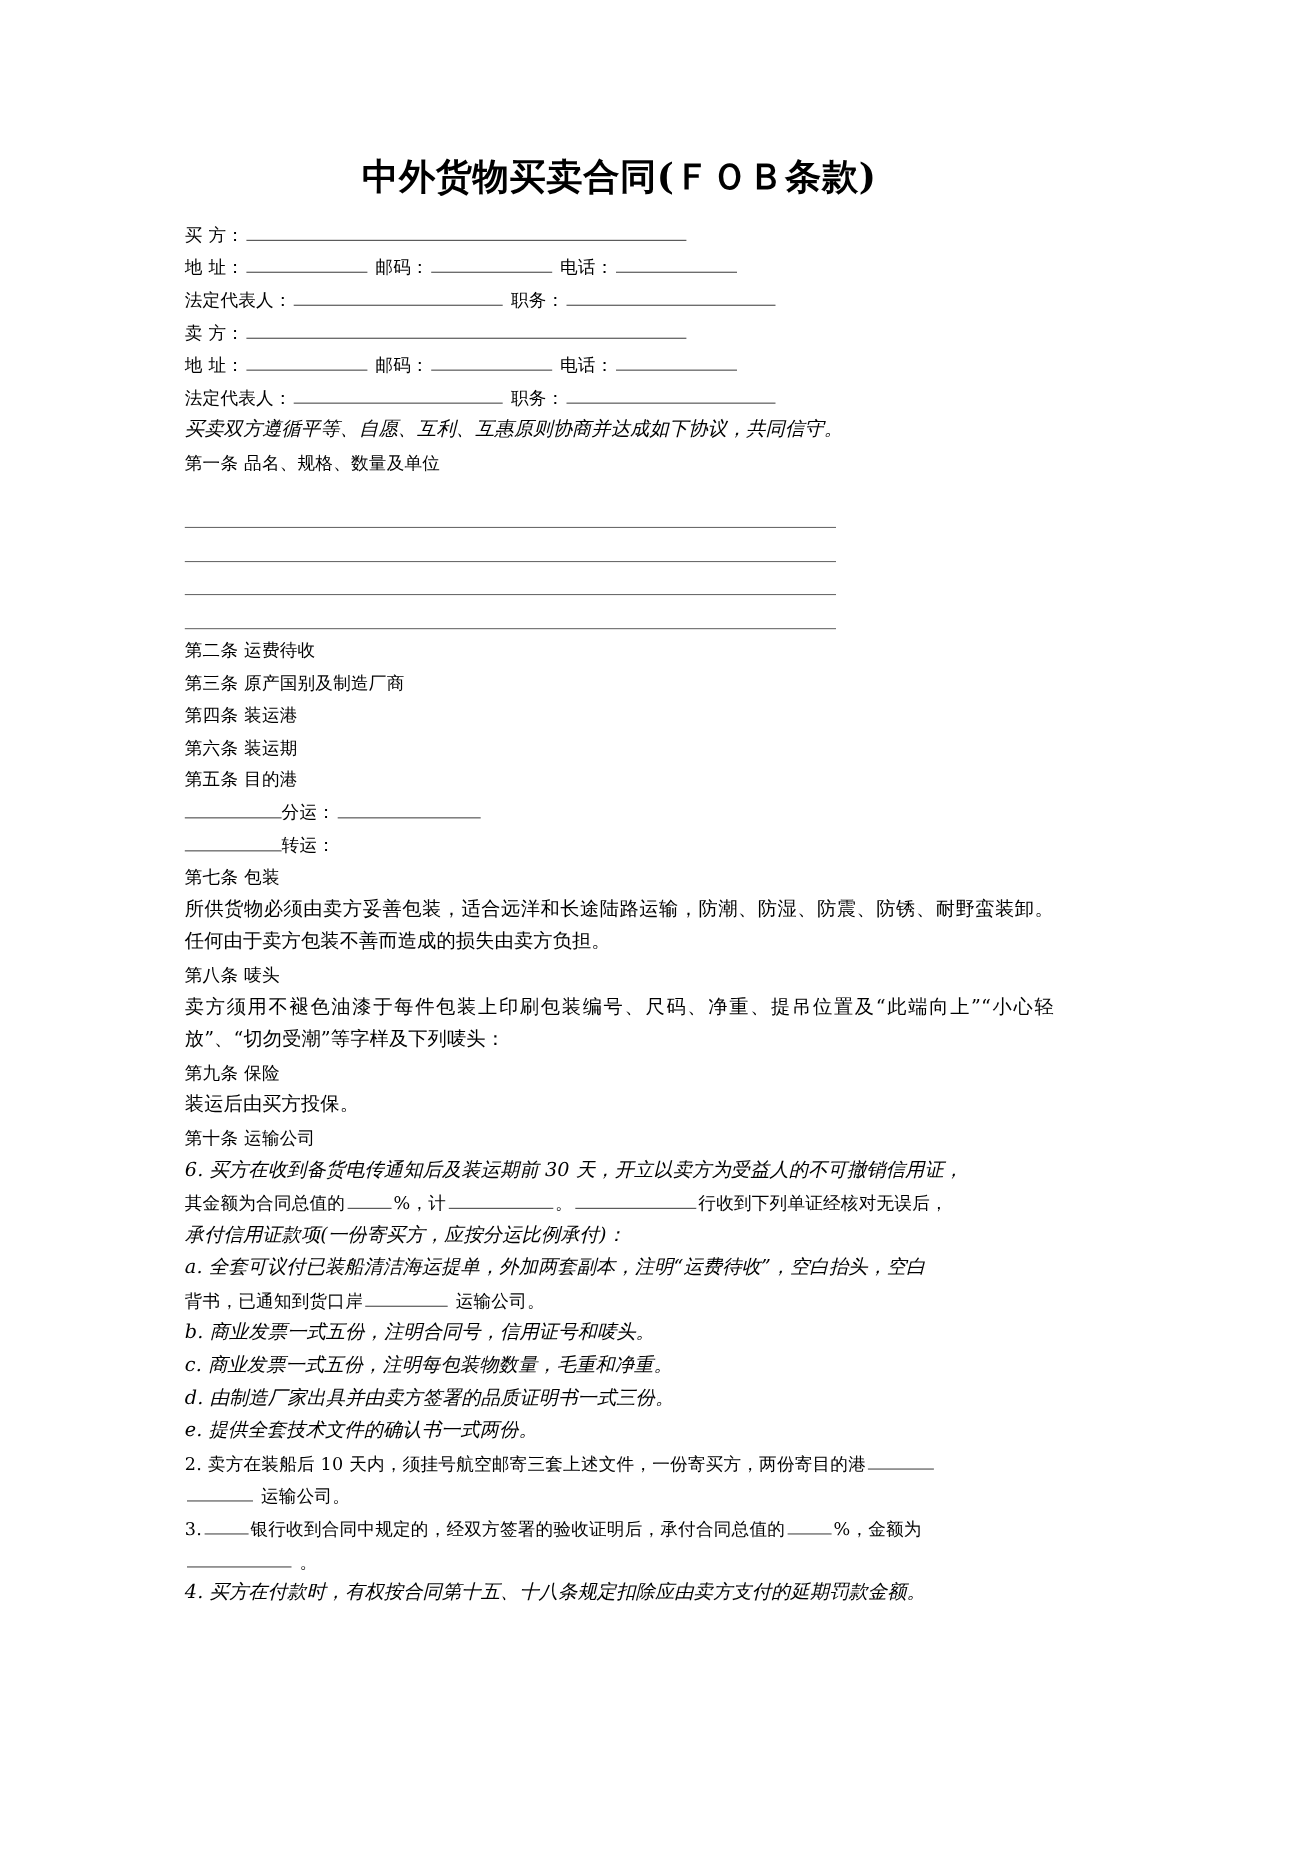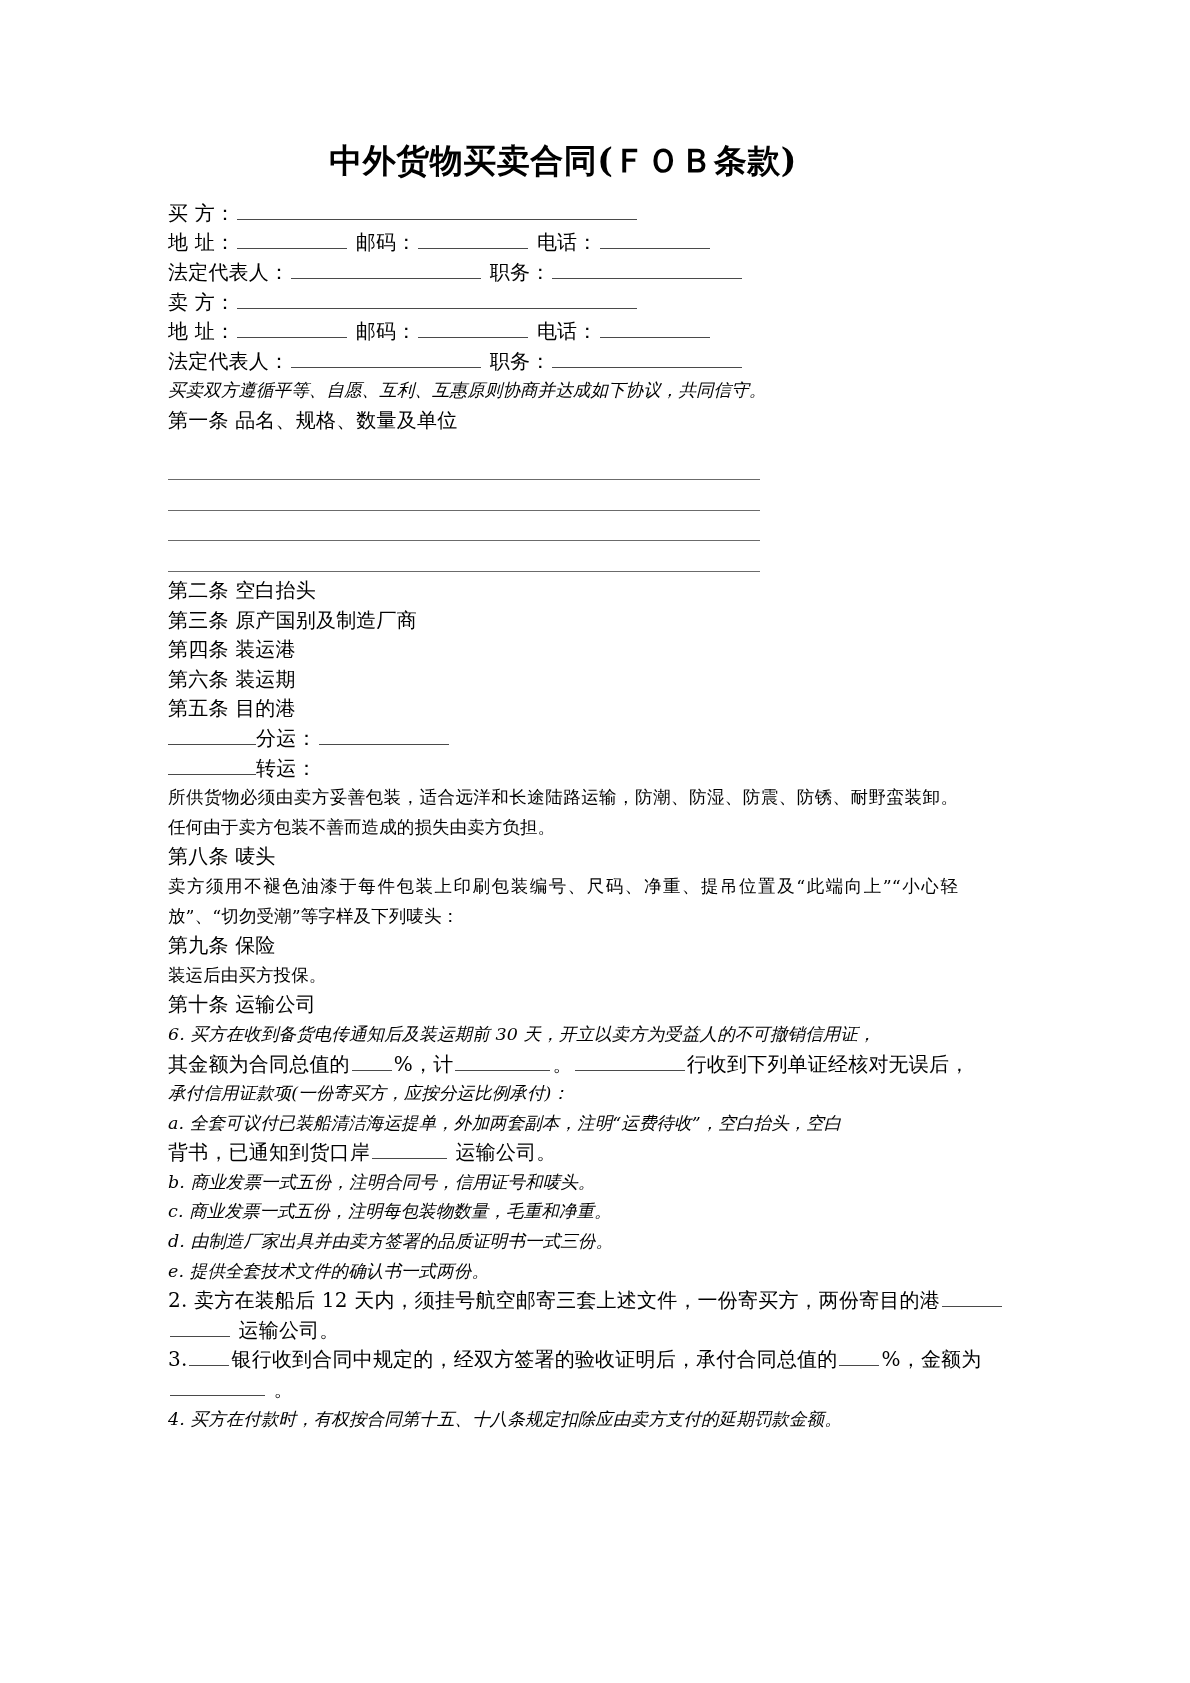--- a/index.html
+++ b/index.html
@@ -32,21 +32,21 @@
   .doc-title {
     font-size: 33px;
     font-weight: bold;
     text-align: center;
     letter-spacing: 0.5px;
     line-height: 1.3;
     margin: 0 0 16px 0;
     font-family: "DejaVu Serif", "Liberation Serif", serif;
   }
   .line {
-    font-size: 20px;
+    font-size: 16px;
     line-height: 29.6px;
     white-space: nowrap;
     letter-spacing: 0.2px;
   }
   .para {
     font-size: 17.5px;
     line-height: 29.6px;
     letter-spacing: 0.1px;
     text-align: justify;
     text-justify: inter-ideograph;
@@ -123,34 +123,35 @@
 
     <div class="line">第一条 品名、规格、数量及单位</div>
 
     <div class="rule-block">
       <div class="rule"></div>
       <div class="rule"></div>
       <div class="rule"></div>
       <div class="rule"></div>
     </div>
 
-    <div class="line">第二条 空白抬头</div>
+    <div class="line">第二条 运费待收</div>
     <div class="line">第三条 原产国别及制造厂商</div>
     <div class="line">第四条 装运港</div>
     <div class="line">第六条 装运期</div>
     <div class="line">第五条 目的港</div>
 
     <div class="line">
       <span class="blank b-lead b-tiny"></span><span>分运：</span><span class="blank b-md"></span>
     </div>
 
     <div class="line">
       <span class="blank b-lead b-tiny"></span><span>转运：</span>
     </div>
 
+    <div class="line">第七条 包装</div>
     <div class="para">所供货物必须由卖方妥善包装，适合远洋和长途陆路运输，防潮、防湿、防震、防锈、耐野蛮装卸。任何由于卖方包装不善而造成的损失由卖方负担。</div>
 
     <div class="line">第八条 唛头</div>
     <div class="para">卖方须用不褪色油漆于每件包装上印刷包装编号、尺码、净重、提吊位置及“此端向上”“小心轻放”、“切勿受潮”等字样及下列唛头：</div>
 
     <div class="line">第九条 保险</div>
     <div class="para">装运后由买方投保。</div>
 
     <div class="line">第十条 运输公司</div>
 
@@ -168,21 +169,21 @@
       <span>背书，已通知到货口岸</span><span class="blank b-tiny"></span>
       <span>运输公司。</span>
     </div>
 
     <div class="para nowrap">b. 商业发票一式五份，注明合同号，信用证号和唛头。</div>
     <div class="para nowrap">c. 商业发票一式五份，注明每包装物数量，毛重和净重。</div>
     <div class="para nowrap">d. 由制造厂家出具并由卖方签署的品质证明书一式三份。</div>
     <div class="para nowrap">e. 提供全套技术文件的确认书一式两份。</div>
 
     <div class="line">
-      <span>2. 卖方在装船后 12 天内，须挂号航空邮寄三套上述文件，一份寄买方，两份寄目的港</span><span class="blank b-micro"></span>
+      <span>2. 卖方在装船后 10 天内，须挂号航空邮寄三套上述文件，一份寄买方，两份寄目的港</span><span class="blank b-micro"></span>
     </div>
 
     <div class="line indent-hang">
       <span class="blank b-micro"></span>
       <span>运输公司。</span>
     </div>
 
     <div class="line">
       <span>3.</span><span class="blank b-mini"></span><span>银行收到合同中规定的，经双方签署的验收证明后，承付合同总值的</span><span class="blank b-mini"></span><span>%，金额为</span>
     </div>

